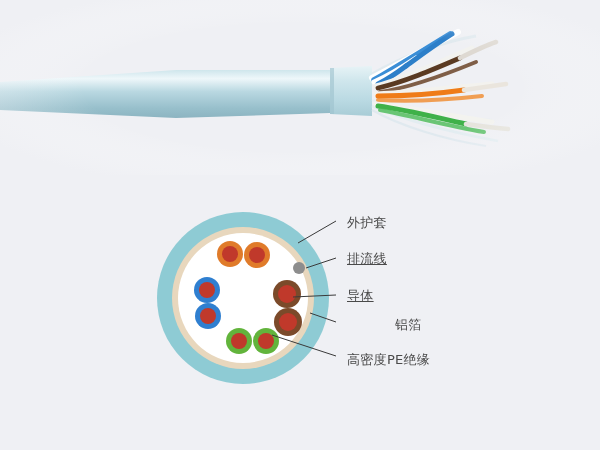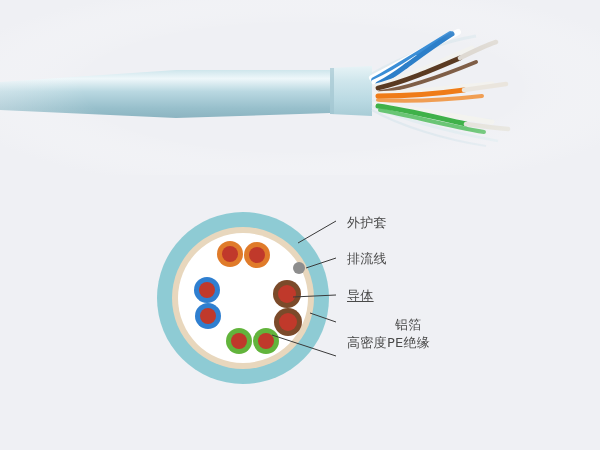--- a/index.html
+++ b/index.html
@@ -151,21 +151,21 @@
         <line x1="336" y1="221" x2="298" y2="243" stroke="#3a3a3a" stroke-width="1"></line>
         <line x1="336" y1="258" x2="306" y2="268" stroke="#3a3a3a" stroke-width="1"></line>
         <line x1="336" y1="295" x2="293" y2="297" stroke="#3a3a3a" stroke-width="1"></line>
         <line x1="336" y1="322" x2="310" y2="313" stroke="#3a3a3a" stroke-width="1"></line>
         <line x1="336" y1="356" x2="272" y2="335" stroke="#3a3a3a" stroke-width="1"></line>
       </svg>
   </div>
 
   <div id="labels-container">
       <div class="lbl" style="left: 347px; top: 214px;">外护套</div>
-      <div class="lbl" style="left: 347px; top: 250px;">排流线</div>
+      <div class="lbl" style="left: 347px; top: 250px; text-decoration: underline;">排流线</div>
       <div class="lbl" style="left: 347px; top: 287px; text-decoration: underline;">导体</div>
       <div class="lbl" style="left: 347px; top: 316px; margin-left: 48px;">铝箔</div>
-      <div class="lbl" style="left: 347px; top: 334px;">高密度PE绝缘</div>
+      <div class="lbl" style="left: 347px; top: 351px;">高密度PE绝缘</div>
     </div>
 
   <div class="watermark"></div>
 
 </div>
 
 </body></html>

